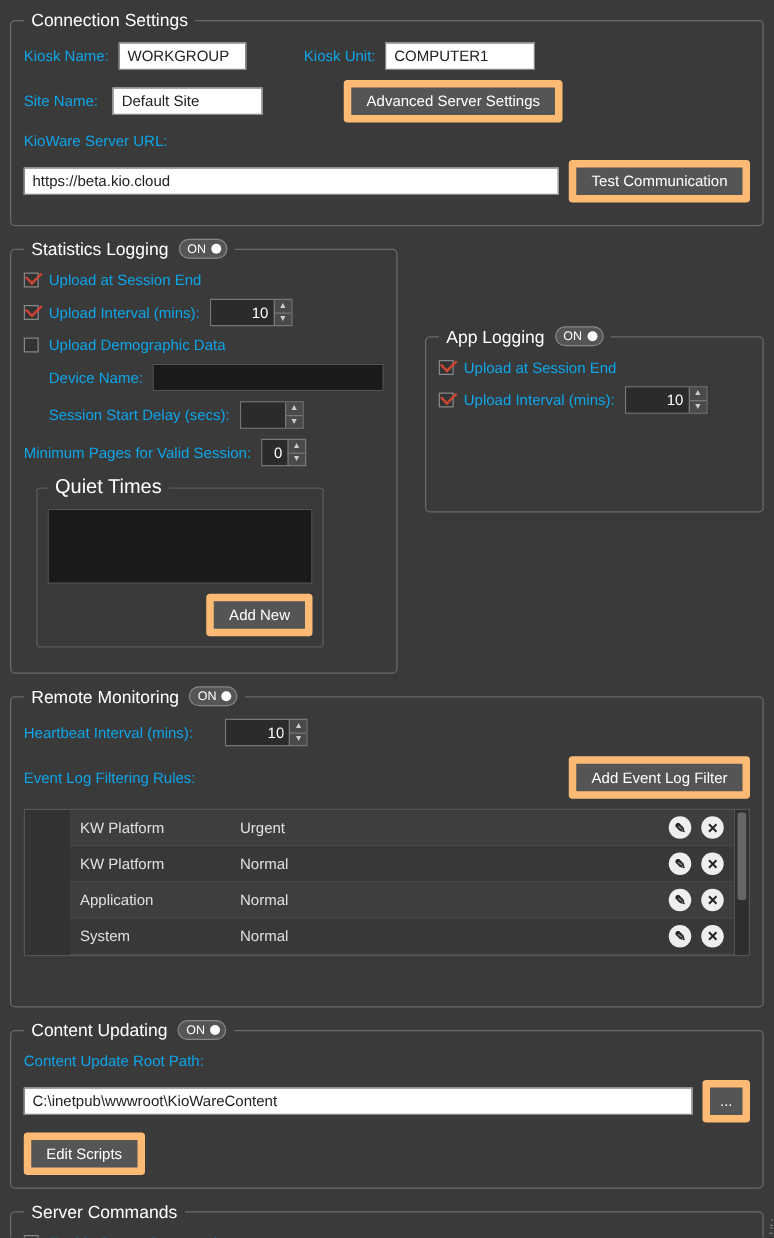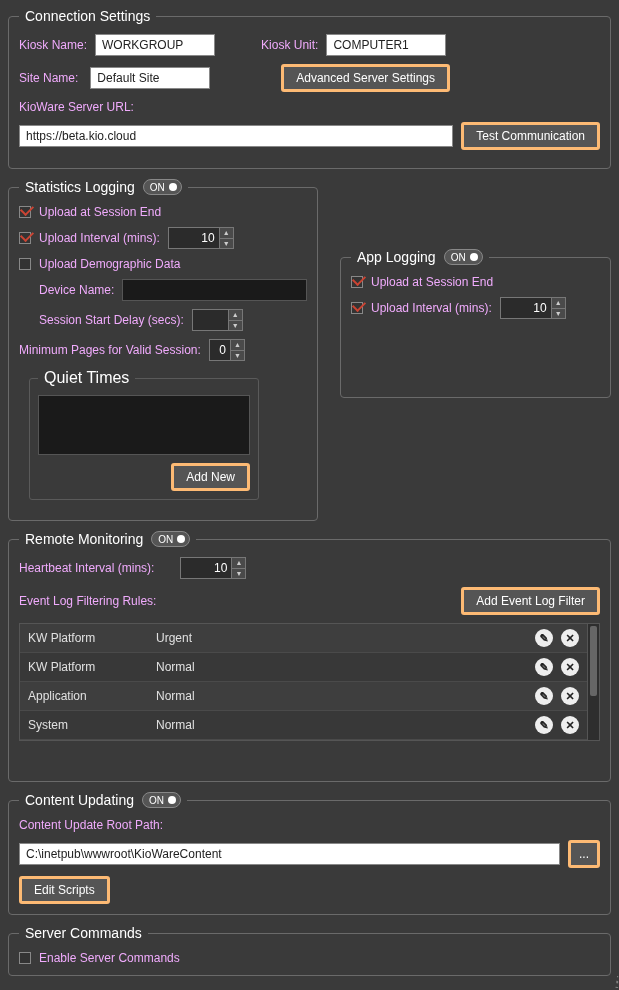--- a/index.html
+++ b/index.html
@@ -39,31 +39,31 @@
     font-size: 10px;
     color: #fff;
     background: #555;
     cursor: pointer;
   }
   .toggle .knob {
     width: 8px; height: 8px; border-radius: 50%;
     background: #fff;
   }
   .row { display: flex; align-items: center; gap: 8px; margin-bottom: 8px; flex-wrap: wrap;}
-  .lbl { color: #f0abfc; font-size: 12px; white-space: nowrap;}
+  .lbl { color: #0ea5e9; font-size: 12px; white-space: nowrap;}
   input[type=text].light {
     background: #fff; color: #222; border: 1px solid #888;
     padding: 3px 6px; font-size: 12px; height: 22px;
   }
   input[type=text].dark {
     background: #1a1a1a; color: #ddd; border: 1px solid #555;
     padding: 3px 6px; font-size: 12px; height: 22px;
   }
   .btn {
-    background: #555; color: #fff; border: 3px solid #fdba74;
+    background: #555; color: #fff; border: 6px solid #fdba74;
     padding: 4px 12px; font-size: 12px; border-radius: 3px;
     cursor: pointer;
     text-align:center;
   }
   .chk {
     width: 12px; height: 12px; border: 1px solid #888;
     display: inline-block; position: relative; background:#333;
     cursor:pointer;
   }
   .chk.checked::after {
@@ -89,21 +89,21 @@
   .spinner .arrows div:first-child { border-bottom:1px solid #777;}
   .two-col { display:flex; gap:22px; align-items:flex-start;}
   .col { flex:1; }
   .inner-fieldset {
     border:1px solid #5a5a5a; border-radius:3px; padding:8px; margin-top:4px;
   }
   .darkbox {
     background:#1a1a1a; border:1px solid #555; width:100%; height:60px;
   }
   .table {
-    border:1px solid #555; width:100%; background:#333;
+    border:1px solid #555; width:100%; background:#333;padding-left:36px;
   }
   .table-row {
     display:flex; align-items:center; padding:5px 8px;
     border-bottom:1px solid #4a4a4a; font-size:12px;
     background:#3e3e3e;
     gap:8px;
   }
   .table-row:nth-child(even){ background:#383838;}
   .table-row .c1 { width:120px;}
   .table-row .c2 { flex:1;}
@@ -121,21 +121,21 @@
     letter-spacing:-2px; line-height:6px; text-align:right;
   }
 </style>
 </head>
 <body>
 
 <fieldset>
   <legend>Connection Settings</legend>
   <div class="row">
     <span class="lbl">Kiosk Name:</span>
-    <input type="text" class="light" style="width: 120px;" value="WORKGROUP">
+    <input type="text" class="light" style="width: 102px;" value="WORKGROUP">
     <span style="width:30px"></span>
     <span class="lbl">Kiosk Unit:</span>
     <input type="text" class="light" style="width: 120px;" value="COMPUTER1">
   </div>
   <div class="row">
     <span class="lbl">Site Name:</span>
     <input type="text" class="light" style="width: 120px; margin-left: 4px;" value="Default Site">
     <span style="flex:1"></span>
     <button class="btn" style="margin-right:150px">Advanced Server Settings</button>
   </div>

